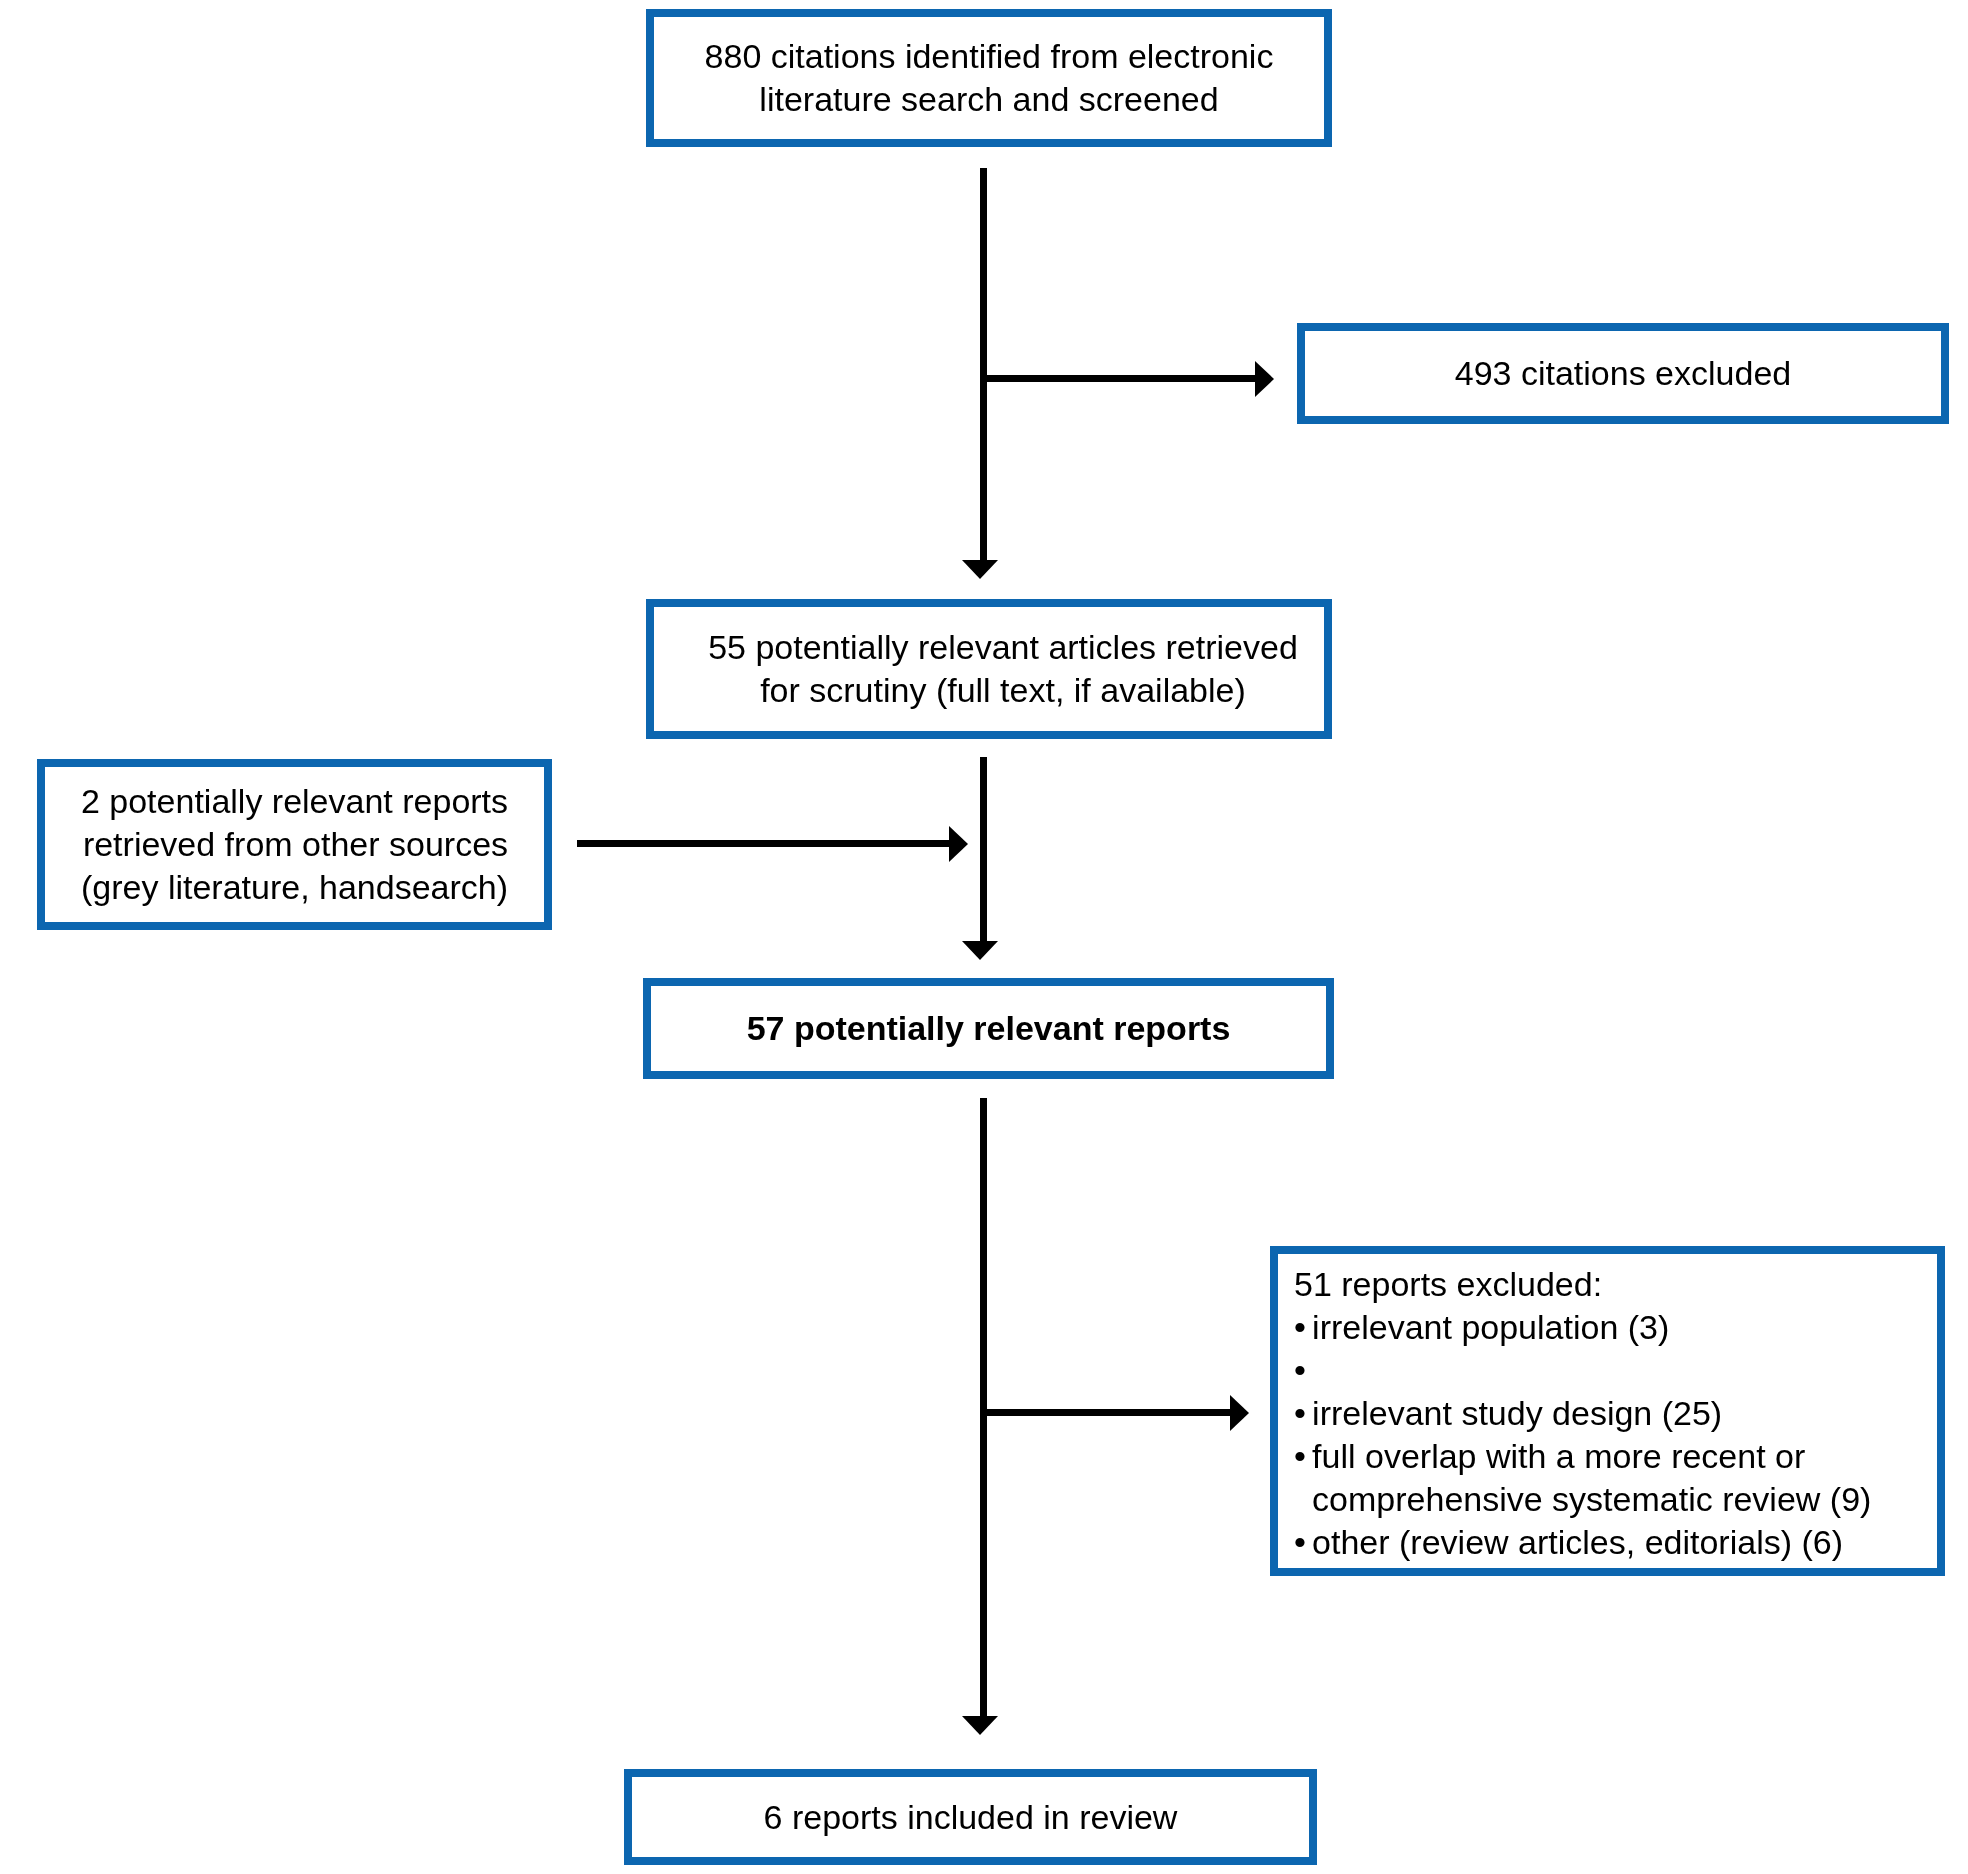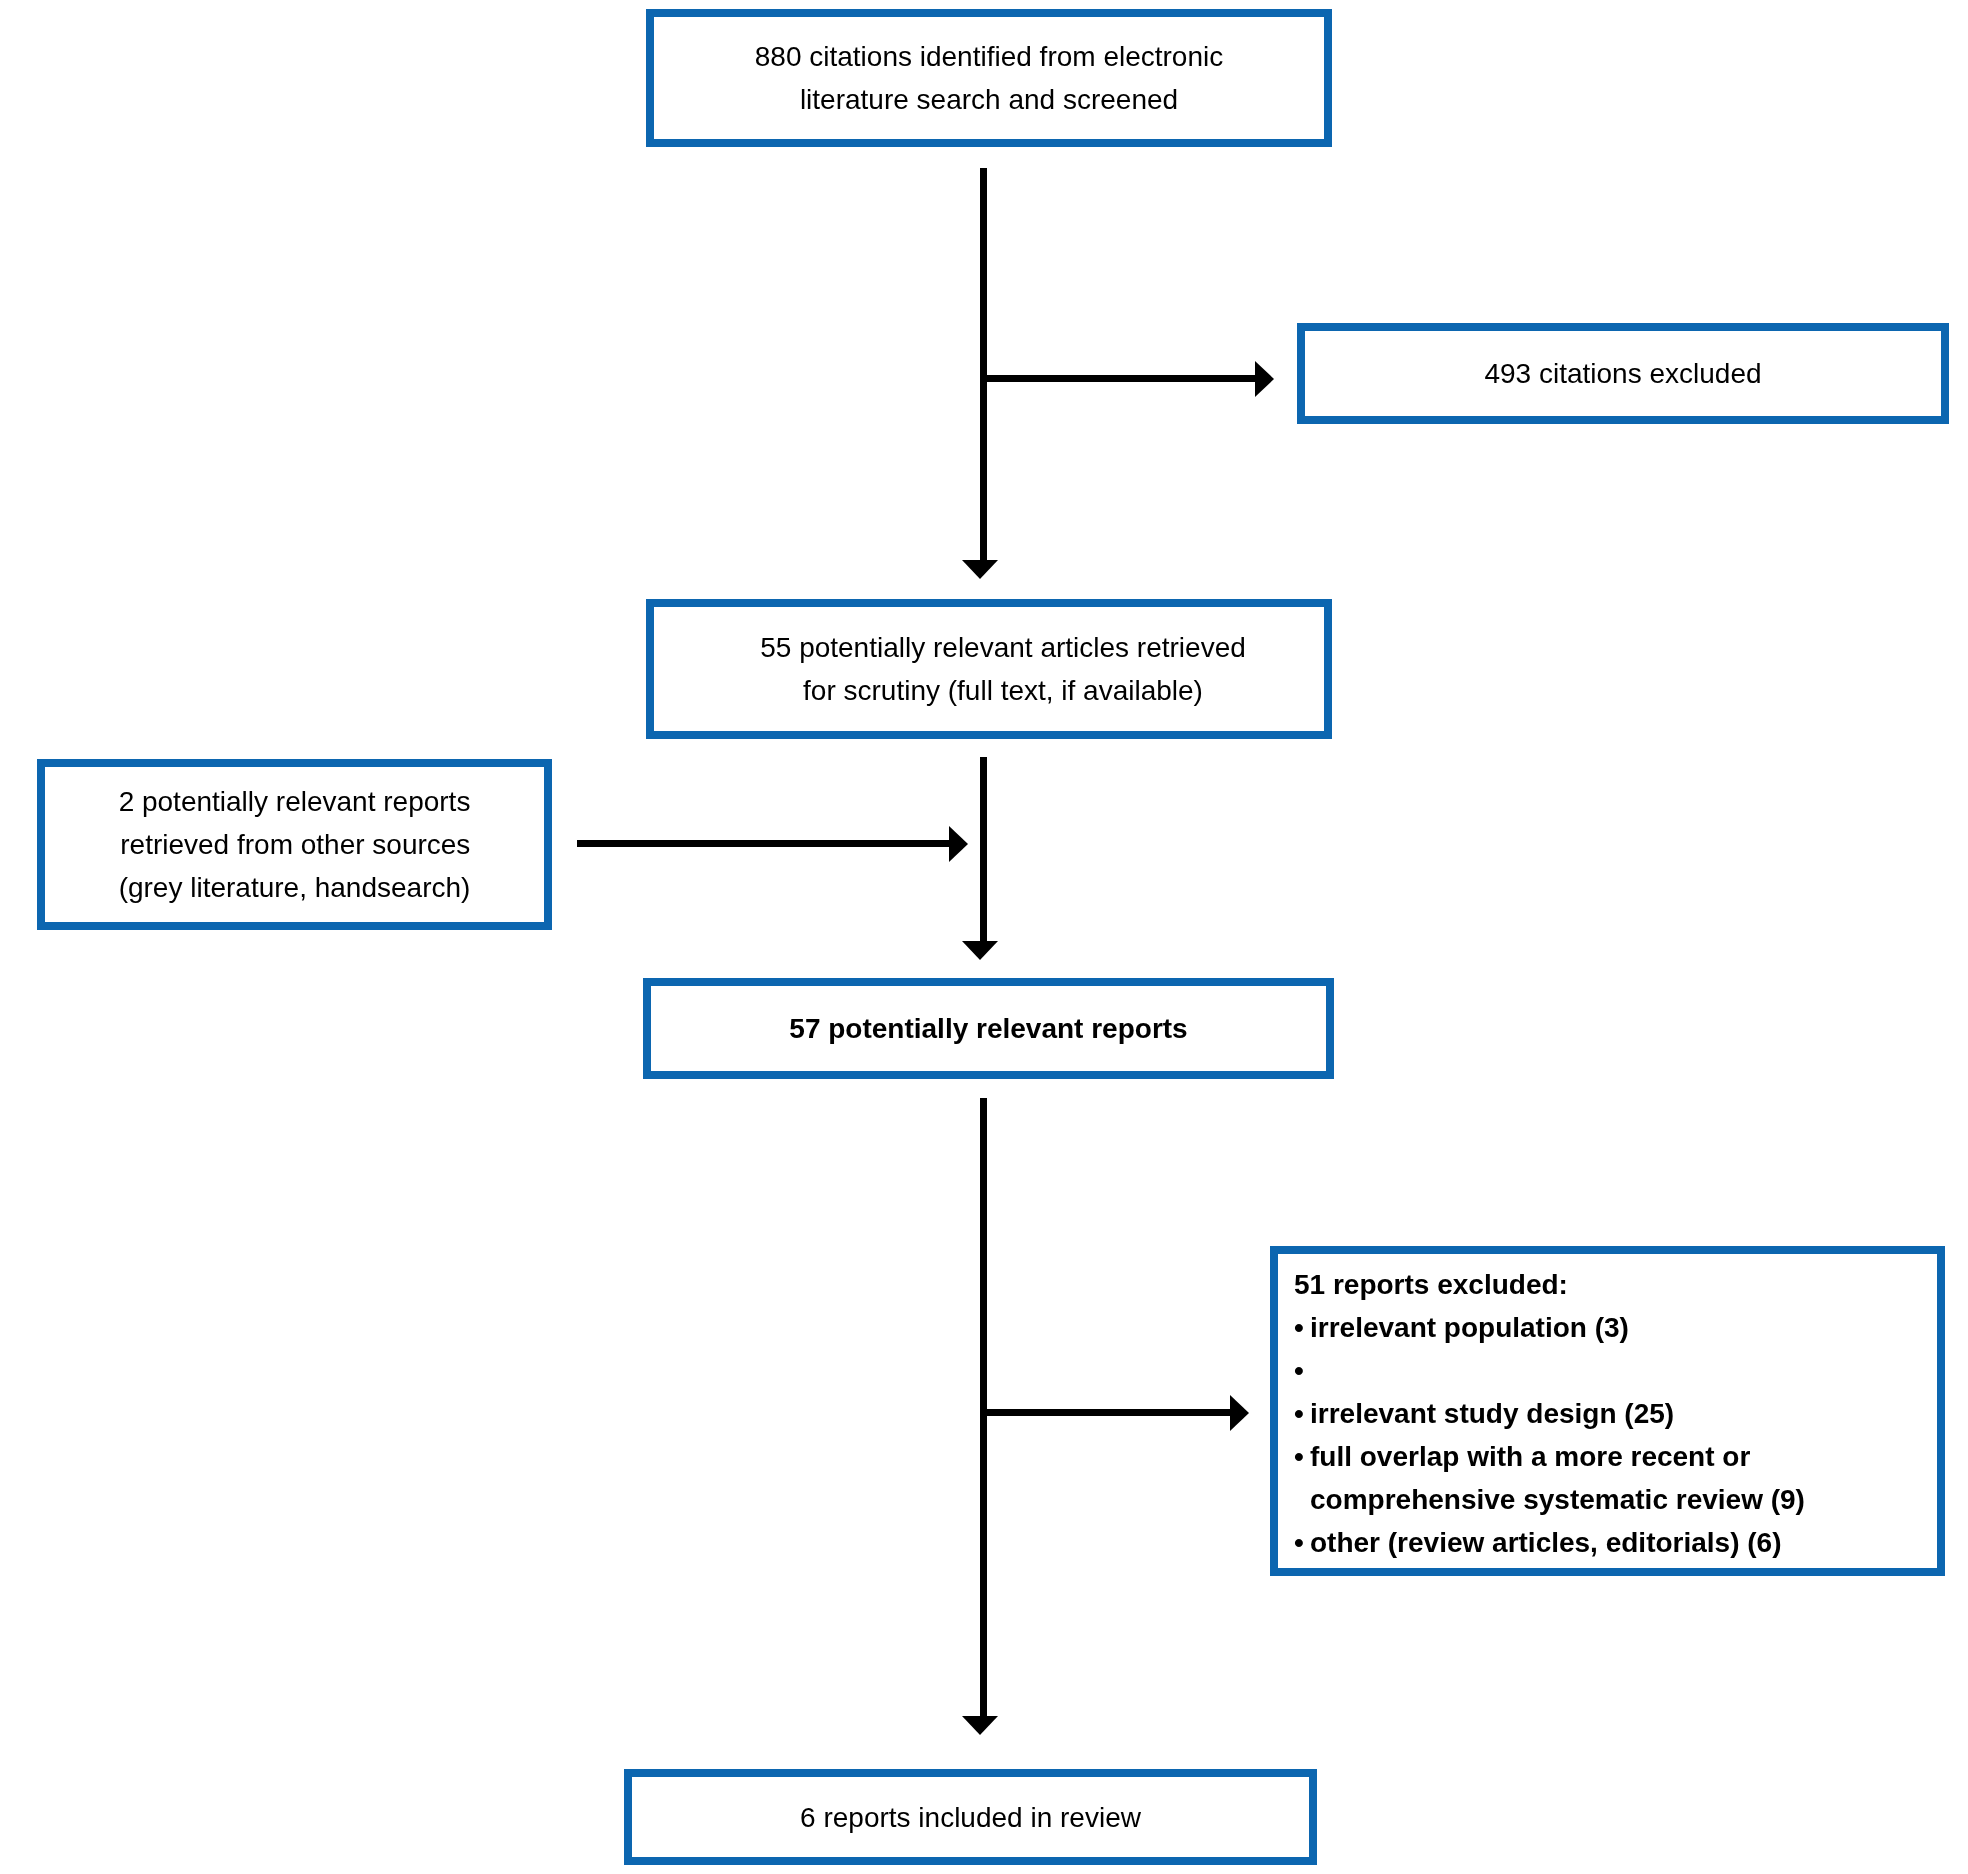--- a/index.html
+++ b/index.html
@@ -17,21 +17,21 @@
   }
   .box {
     position: absolute;
     box-sizing: border-box;
     border: 8px solid #0c66b0;
     background: #ffffff;
     display: flex;
     align-items: center;
     justify-content: center;
     text-align: center;
-    font-size: 28px;
+    font-size: 34px;
     line-height: 43px;
     white-space: pre-line;
   }
   #box-identified          { left: 646px;  top: 9px;   width: 686px; height: 138px; }
   #box-citations-excluded  { left: 1297px; top: 323px;  width: 652px; height: 101px; }
   #box-retrieved           { left: 646px;  top: 599px;  width: 686px; height: 140px; padding-left: 28px; }
   #box-other-sources       { left: 37px;   top: 759px;  width: 515px; height: 171px; text-align: right; }
   #box-potentially-relevant{ left: 643px;  top: 978px; width: 691px; height: 101px; font-weight: bold; }
   #box-included            { left: 624px;  top: 1769px; width: 693px; height: 96px; }
 
@@ -39,21 +39,20 @@
     left: 1270px; top: 1246px; width: 675px; height: 330px;
     display: block;
     text-align: left;
     white-space: normal;
     padding: 9px 18px 9px 16px;
     line-height: 43px;
   }
   #box-reports-excluded .row {
     display: flex;
     align-items: flex-start;
-    font-weight: bold;
   }
   #box-reports-excluded .bullet {
     flex: 0 0 auto;
     margin-right: 6.2px;
   }
   #box-reports-excluded .item-text {
     white-space: pre-line;
   }
 
   .vline, .hline {

